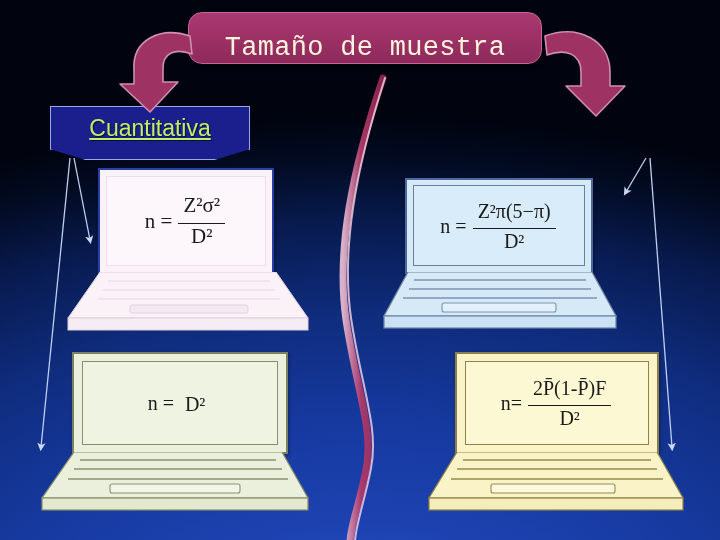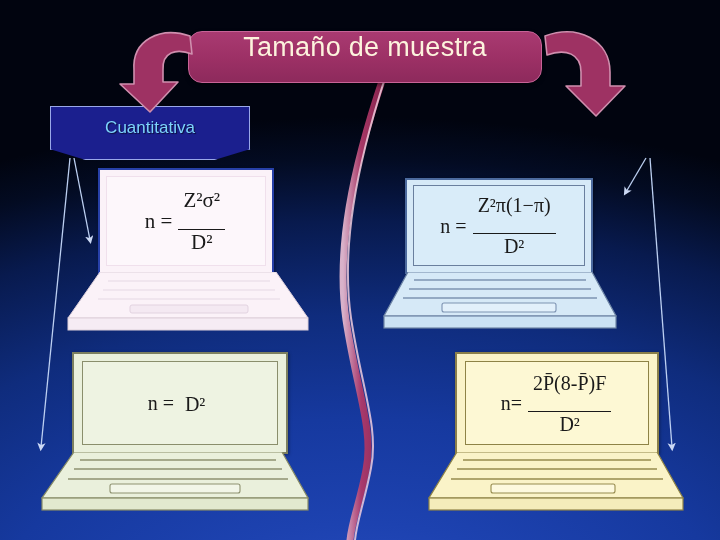--- a/index.html
+++ b/index.html
@@ -23,31 +23,32 @@
     position: absolute;
     left: 0; top: 0;
     width: 720px; height: 540px;
     pointer-events: none;
   }
 
   
   .title-box {
     position: absolute;
     left: 188px;
-    top: 31px;
+    top: 12px;
     width: 352px;
     height: 50px;
     border-radius: 14px;
     background: linear-gradient(180deg, #a93a71 0%, #9c3065 55%, #8d2a5c 100%);
     border: 1.5px solid #c76397;
     box-shadow: 0 2px 4px rgba(0,0,0,0.45);
     display: flex;
-    align-items: flex-start;
+    align-items: flex-end;
     justify-content: center;
     z-index: 8;
+    font-family: Liberation Mono, monospace;
   }
   .title-text {
     color: #fdf3dd;
     font-size: 27px;
     letter-spacing: 0.3px;
     white-space: nowrap;
   }
 
   
   .cat-box {
@@ -68,26 +69,27 @@
     top: 100%;
     height: 11px;
     background: #1b1f8e;
     border-left: 1.5px solid #9aa8e8;
     border-right: 1.5px solid #9aa8e8;
     border-bottom: 1.5px solid #9aa8e8;
     clip-path: polygon(0 0, 100% 0, 82% 100%, 18% 100%);
     box-sizing: border-box;
   }
   .cat-text {
-    color: #7dd3fc;
-    font-size: 17px;
+    color: #bef264;
+    font-size: 23px;
     white-space: nowrap;
     position: relative;
     z-index: 2;
     text-shadow: 1px 1px 1px rgba(0,0,0,0.6);
+    text-decoration: underline;
   }
   #cat-cuanti { left: 50px;  top: 106px; width: 198px; }
   #cat-cuali  { left: 450px; top: 106px; width: 198px; }
 
   
   .laptop { position: absolute; z-index: 5; }
   .lid {
     position: absolute;
     box-sizing: border-box;
     border: 2px solid #4a5a88;
@@ -113,21 +115,21 @@
     white-space: nowrap;
   }
   .frac {
     display: inline-flex;
     flex-direction: column;
     align-items: center;
     vertical-align: middle;
     margin: 0 2px;
   }
   .num {
-    padding: 0 5px 18px 5px;
+    padding: 0 5px 7px 5px;
     border-bottom: 1.6px solid #1a1a1a;
   }
   .den { padding: 2px 5px 0 5px; }
   .lhs { margin-right: 4px; }
 
   
   .arrows-svg {
     position: absolute;
     left: 0; top: 0;
     width: 720px; height: 540px;
@@ -215,21 +217,21 @@
       <rect x="70" y="33" width="118" height="8" rx="2" fill="#f4e9f2" stroke="#e2d3e0" stroke-width="1"></rect>
     </svg>
   </div>
 
   <div class="laptop" id="lap-tr" style="left:380px; top:178px; width:238px; height:162px;">
     <div class="lid" style="left:25px; top:0; width:188px; height:96px; background:#d6e9f7; border-color:#4c6a9e;"></div>
     <div class="screen" style="left:33px; top:7px; width:172px; height:81px; background:#d9ecf9; border:1.4px solid #6a7f9e;">
       <div class="formula" style="font-size:20px;">
         <span class="lhs">n =</span>
         <span class="frac">
-          <span class="num">Z²π(1−π)</span>
+          <span class="num">Z²π(5−π)</span>
           <span class="den">D²</span>
         </span>
       </div>
     </div>
     <svg style="position:absolute;left:0;top:94px;width:238px;height:70px;" viewBox="0 0 238 70">
       <polygon points="28,0 212,0 236,44 4,44" fill="#d6e9f7" stroke="#6f86a6" stroke-width="1.2"></polygon>
       <rect x="4" y="44" width="232" height="12" fill="#cbe2f4" stroke="#6f86a6" stroke-width="1.2"></rect>
       <polyline points="34,8 206,8" fill="none" stroke="#7d93b2" stroke-width="1.3"></polyline>
       <polyline points="29,17 211,17" fill="none" stroke="#7d93b2" stroke-width="1.3"></polyline>
       <polyline points="23,26 217,26" fill="none" stroke="#7d93b2" stroke-width="1.3"></polyline>
@@ -256,21 +258,21 @@
       <rect x="72" y="32" width="130" height="9" rx="2" fill="#f2f6e8" stroke="#8e9270" stroke-width="1.1"></rect>
     </svg>
   </div>
 
   <div class="laptop" id="lap-br" style="left:425px; top:352px; width:262px; height:176px;">
     <div class="lid" style="left:30px; top:0; width:204px; height:102px; background:#faf3c8; border-color:#8a7f4a;"></div>
     <div class="screen" style="left:40px; top:9px; width:184px; height:84px; background:#fdf8d4; border:1.4px solid #8e8346;">
       <div class="formula" style="font-size:20px;">
         <span class="lhs">n=</span>
         <span class="frac">
-          <span class="num">2P̄(8-P̄)F</span>
+          <span class="num">2P̄(1-P̄)F</span>
           <span class="den">D²</span>
         </span>
       </div>
     </div>
     <svg style="position:absolute;left:0;top:100px;width:262px;height:76px;" viewBox="0 0 262 76">
       <polygon points="32,0 232,0 258,46 4,46" fill="#faf3c8" stroke="#8e8346" stroke-width="1.2"></polygon>
       <rect x="4" y="46" width="254" height="12" fill="#f4ecba" stroke="#8e8346" stroke-width="1.2"></rect>
       <polyline points="38,8 226,8" fill="none" stroke="#968b4e" stroke-width="1.3"></polyline>
       <polyline points="32,17 232,17" fill="none" stroke="#968b4e" stroke-width="1.3"></polyline>
       <polyline points="26,27 238,27" fill="none" stroke="#968b4e" stroke-width="1.3"></polyline>

